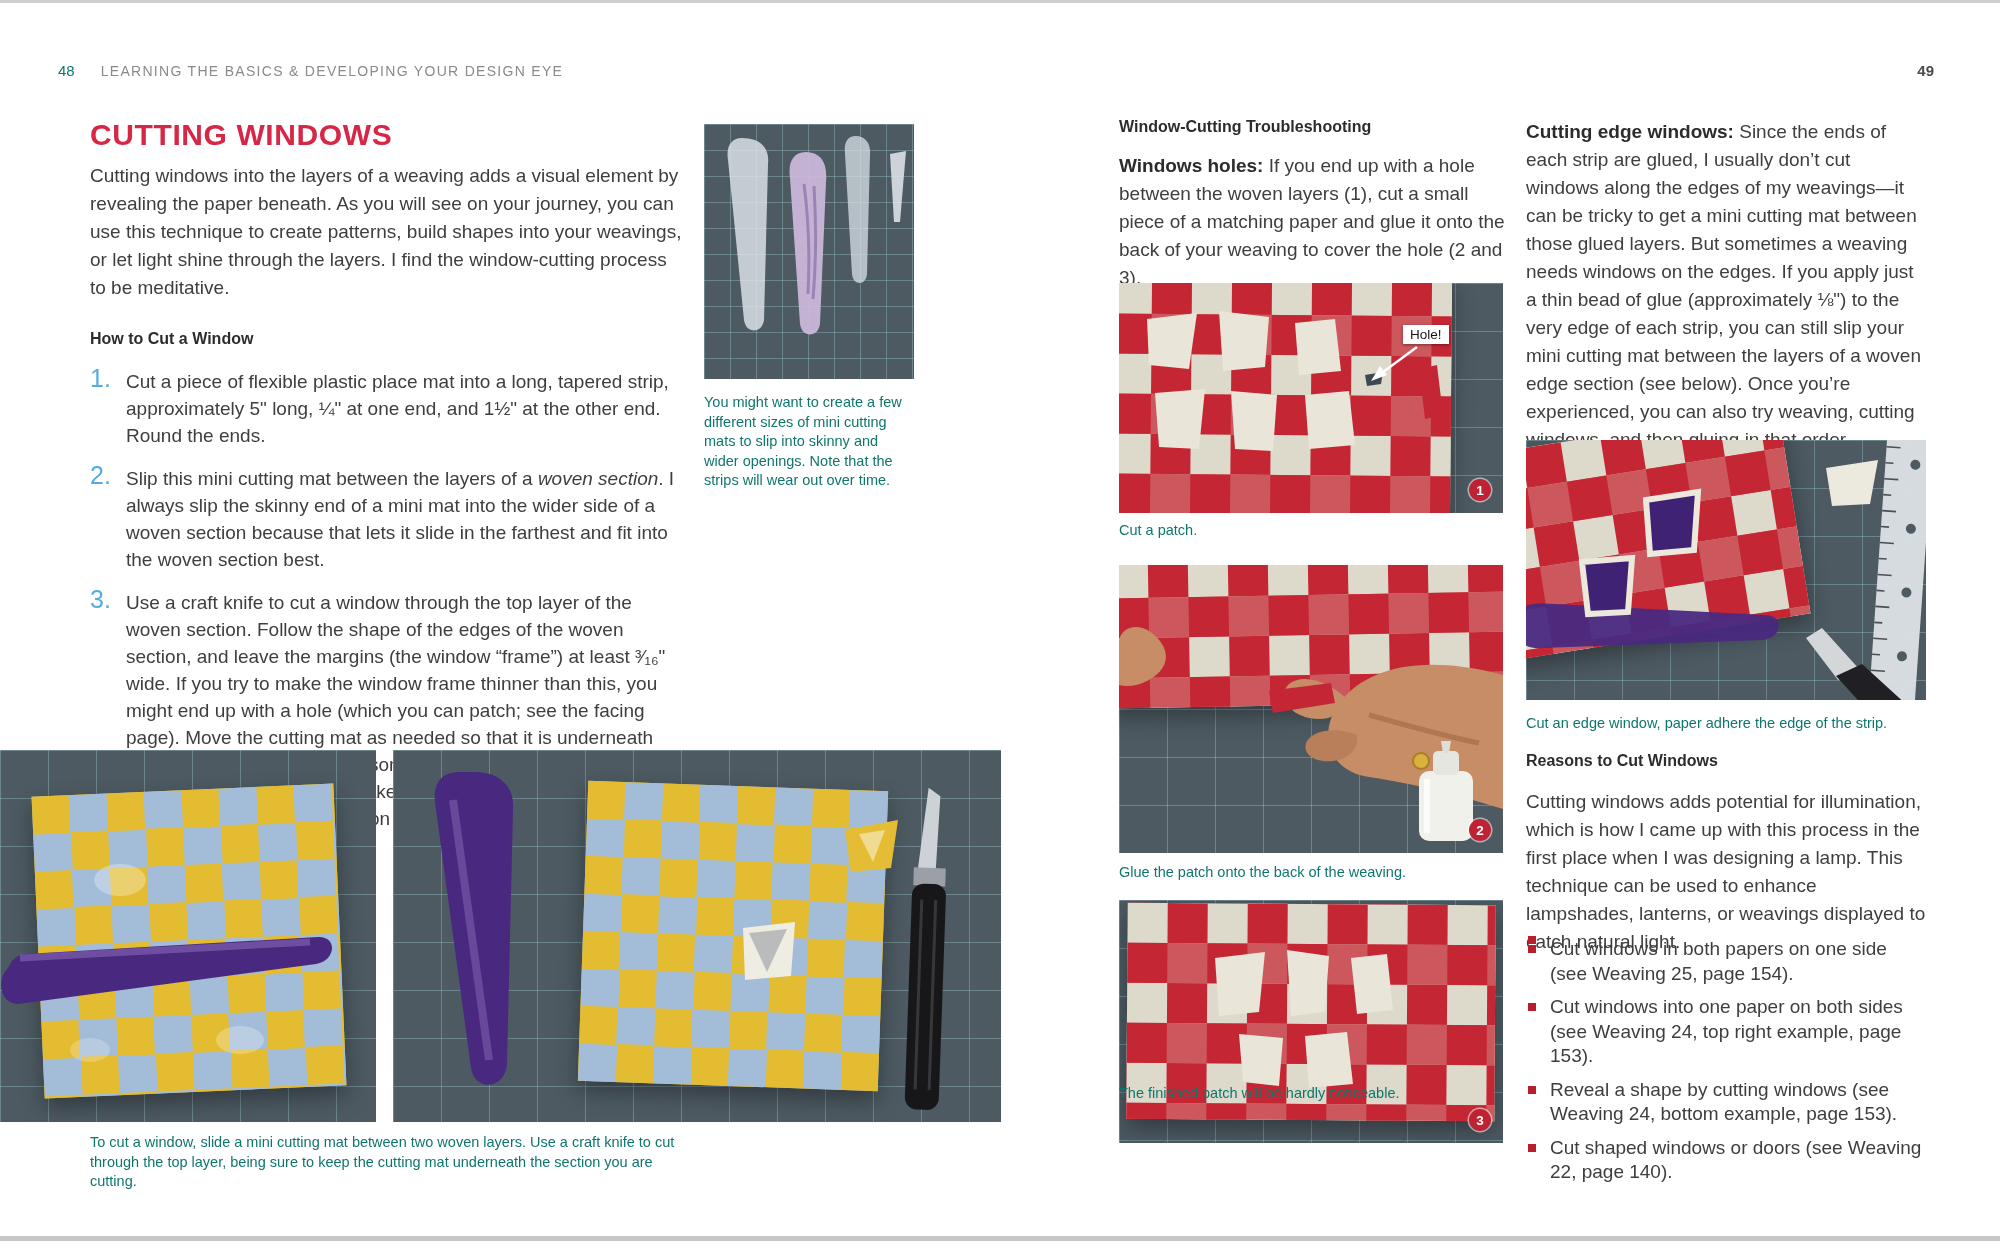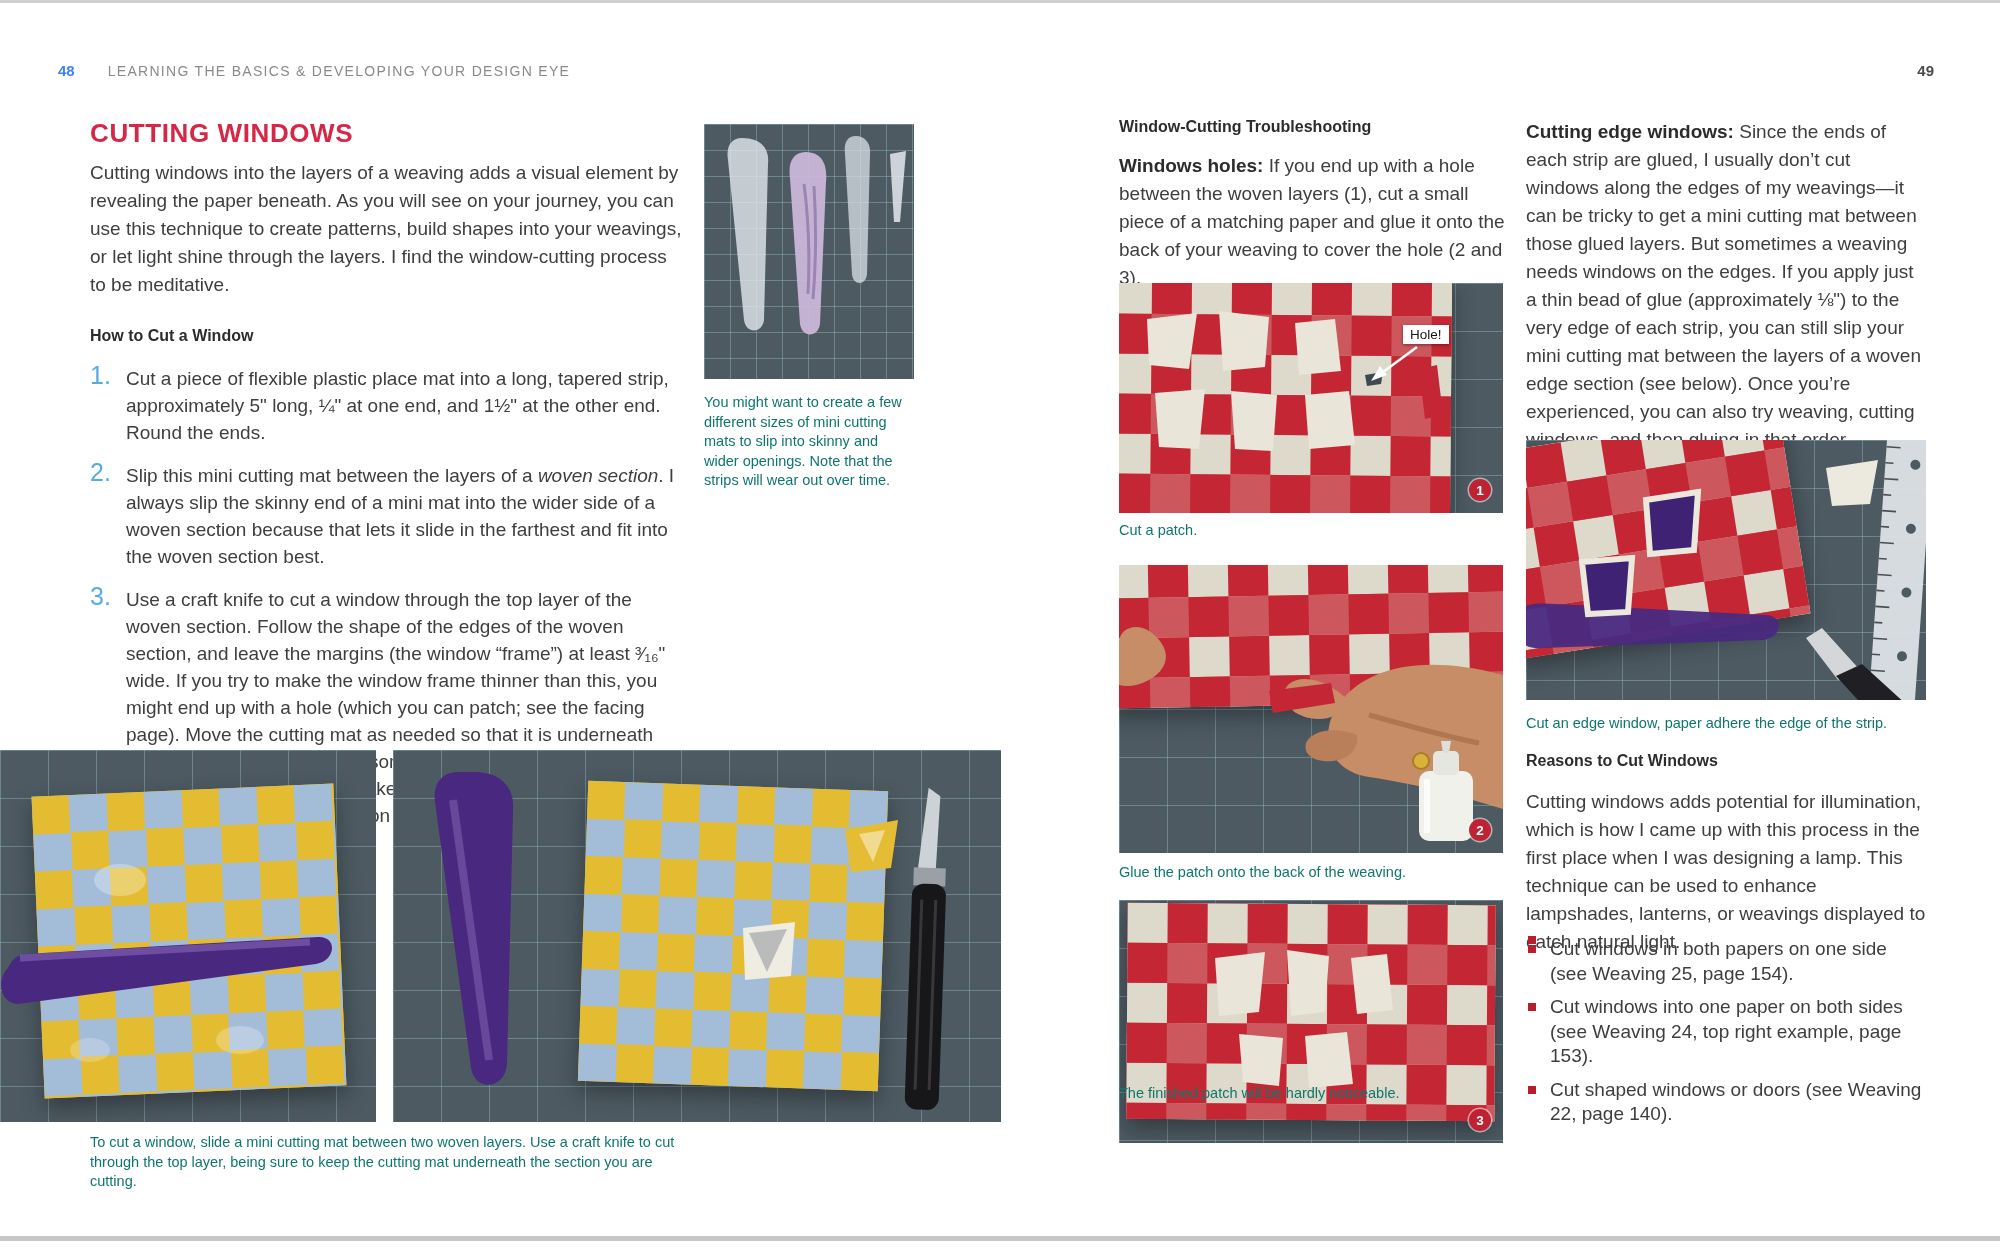--- a/index.html
+++ b/index.html
@@ -3,25 +3,25 @@
 <meta charset="utf-8">
 <style>
   html,body{margin:0;padding:0;background:#e9e9e9;}
   #page{position:relative;width:2000px;height:1249px;background:#ffffff;
         font-family:"Liberation Sans",sans-serif;overflow:hidden;}
   .edge-top{position:absolute;left:0;top:0;width:100%;height:3px;background:#cfcfcf;}
   .edge-bottom{position:absolute;left:0;top:1236px;width:100%;height:5px;background:#c6c6c6;}
 
   
   .hdr{position:absolute;top:62px;font-size:14px;color:#8a8a8a;letter-spacing:1.3px;}
-  .hdr .num{font-weight:bold;color:#3b82f6;letter-spacing:0;margin-right:33px;font-size:15px;}
+  .hdr .num{font-weight:normal;color:#0f766e;letter-spacing:0;margin-right:26px;font-size:15px;}
   .hdr-right{position:absolute;top:62px;right:66px;font-weight:bold;color:#4a4a4a;font-size:15px;}
 
   
-  .title{font-size:26px;font-weight:bold;letter-spacing:.6px;color:#d62747;margin:0 0 10px;}
+  .title{font-size:30px;font-weight:bold;letter-spacing:.6px;color:#d62747;margin:0 0 10px;}
   .h2{font-size:16px;font-weight:bold;color:#2c2c2c;margin:0;}
   .body{font-size:19px;line-height:28px;color:#3e3e3e;margin:0;}
   .lead{font-weight:bold;color:#2c2c2c;}
   .caption{font-size:14.5px;line-height:19.5px;color:#0f766e;}
   ol.steps{list-style:none;margin:20px 0 0;padding:0;}
   ol.steps li{position:relative;padding-left:36px;margin-bottom:16px;font-size:19px;line-height:27px;color:#3e3e3e;}
   .stepnum{position:absolute;left:0;top:-3px;font-size:25px;color:#56ace0;}
 
   
   .mat{position:absolute;background-color:#4d5a62;overflow:hidden;
@@ -209,16 +209,16 @@
   </div>
   <div class="caption" style="position:absolute;left:1526px;top:714px;width:402px;">Cut an edge window, paper adhere the edge of the strip.</div>
 
   <h2 class="h2" style="position:absolute;left:1526px;top:752px;">Reasons to Cut Windows</h2>
   <p class="body" style="position:absolute;left:1526px;top:788px;width:402px;">Cutting windows adds potential for illumination, which is how I came up with this process in the first place when I was designing a lamp. This technique can be used to enhance lampshades, lanterns, or weavings displayed to catch natural light.</p>
 
   <ul class="bullets" style="position:absolute;left:1526px;top:928px;width:402px;">
     <li><span class="sqbullet"></span></li>
     <li><span class="sqbullet"></span><span>Cut windows in both papers on one side (see Weaving 25, page 154).</span></li>
     <li><span class="sqbullet"></span><span>Cut windows into one paper on both sides (see Weaving 24, top right example, page 153).</span></li>
-    <li><span class="sqbullet"></span></li>
+    <li><span class="sqbullet"></span><span>Reveal a shape by cutting windows (see Weaving 24, bottom example, page 153).</span></li>
     <li><span class="sqbullet"></span><span>Cut shaped windows or doors (see Weaving 22, page 140).</span></li>
   </ul>
 </div>
 
 </body></html>

